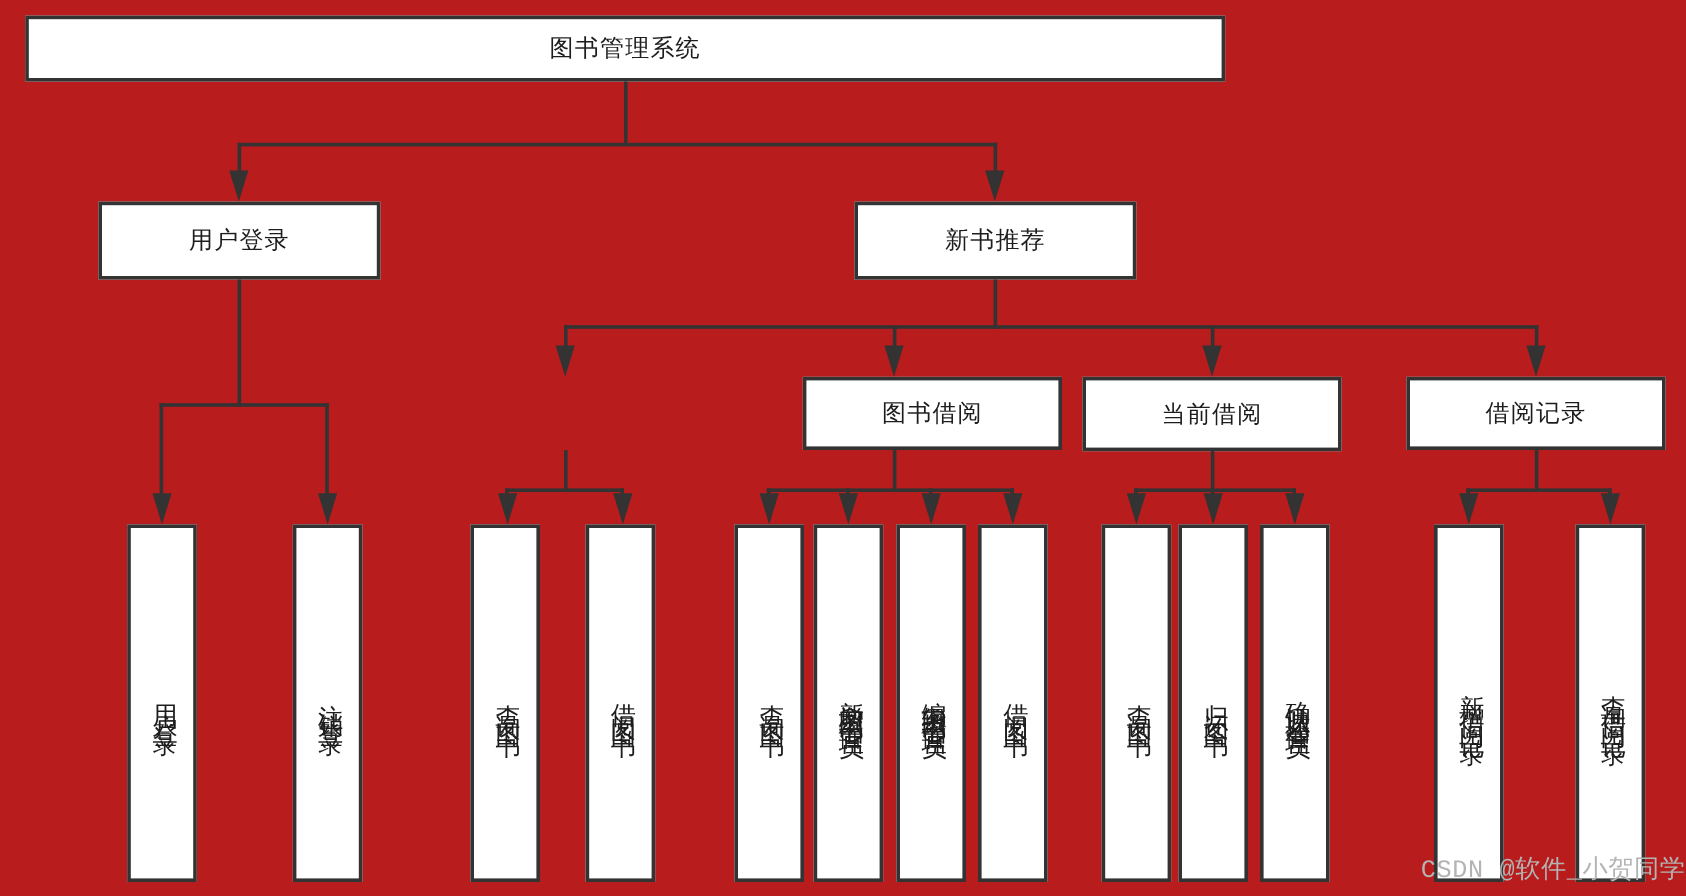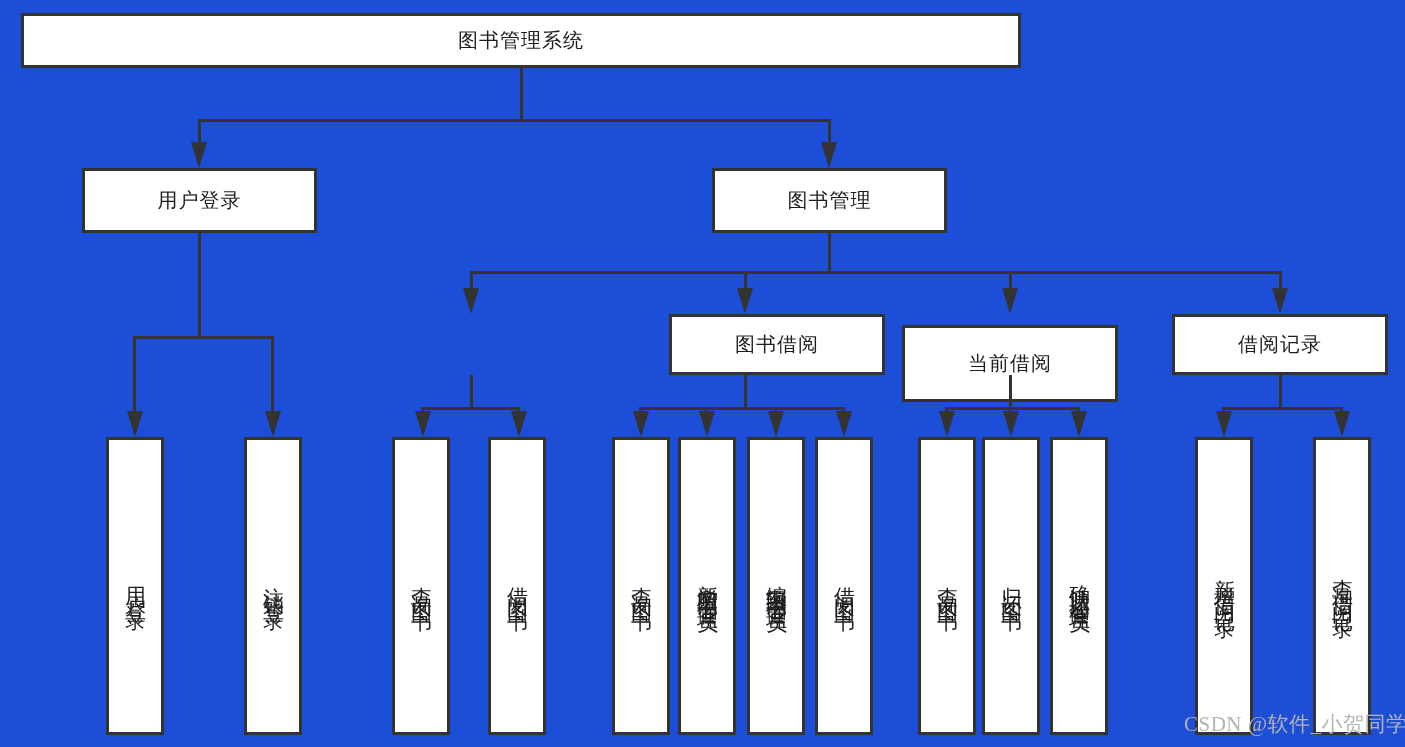--- a/index.html
+++ b/index.html
@@ -1,18 +1,18 @@
 <!DOCTYPE html>
 <html><head>
 <meta charset="utf-8">
 <style>
   html,body{margin:0;padding:0;background:#ffffff;}
   #stage{
-    position:relative;width:1405px;height:747px;background:#1d4ed8;overflow:hidden;
-    font-family:Liberation Serif, serif;color:#1d1d1d;
+    position:relative;width:1405px;height:747px;background:#b91c1c;overflow:hidden;
+    font-family:Liberation Mono, monospace;color:#1d1d1d;
   }
   .hbox{
     position:absolute;box-sizing:border-box;border:3px solid #333333;background:#ffffff;
     display:flex;align-items:center;justify-content:center;
     font-size:20px;letter-spacing:1px;color:#1d1d1d;
   }
   .vbox{
     position:absolute;box-sizing:border-box;border:3px solid #333333;background:#ffffff;
     top:437px;height:298px;width:58px;
     display:flex;align-items:center;justify-content:center;
@@ -44,21 +44,21 @@
   <div class="hl" style="left:197.5px;top:118.5px;width:633px;"></div>
   <div class="vl" style="left:197.5px;top:118.5px;height:28px;"></div>
   <div class="ar" style="left:191px;top:142px;"></div>
   <div class="vl" style="left:827.5px;top:118.5px;height:28px;"></div>
   <div class="ar" style="left:821px;top:142px;"></div>
 
   <div class="hbox" style="left:82px;top:168px;width:235px;height:65px;">
     <span>用户登录</span>
   </div>
   <div class="hbox" style="left:712px;top:168px;width:235px;height:65px;">
-    <span>图书管理</span>
+    <span>新书推荐</span>
   </div>
 
   <div class="vl" style="left:197.5px;top:233px;height:105.5px;"></div>
   <div class="hl" style="left:133px;top:335.5px;width:141px;"></div>
   <div class="vl" style="left:133px;top:335.5px;height:80px;"></div>
   <div class="ar" style="left:126.5px;top:411px;"></div>
   <div class="vl" style="left:271px;top:335.5px;height:80px;"></div>
   <div class="ar" style="left:264.5px;top:411px;"></div>
 
   <div class="vl" style="left:827.5px;top:233px;height:40.5px;"></div>
@@ -68,21 +68,21 @@
   <div class="vl" style="left:743.5px;top:270.5px;height:22px;"></div>
   <div class="ar" style="left:737px;top:288px;"></div>
   <div class="vl" style="left:1008.5px;top:270.5px;height:22px;"></div>
   <div class="ar" style="left:1002px;top:288px;"></div>
   <div class="vl" style="left:1278.5px;top:270.5px;height:22px;"></div>
   <div class="ar" style="left:1272px;top:288px;"></div>
 
   <div class="hbox" style="left:637px;top:314px;width:216px;height:61px;margin-left:32px;">
     <span>图书借阅</span>
   </div>
-  <div class="hbox" style="left:902px;top:314px;width:216px;height:77px;margin-top:11px;">
+  <div class="hbox" style="left:902px;top:314px;width:216px;height:62px;">
     <span>当前借阅</span>
   </div>
   <div class="hbox" style="left:1172px;top:314px;width:216px;height:61px;">
     <span>借阅记录</span>
   </div>
 
   <div class="vl" style="left:469.5px;top:375px;height:34.5px;"></div>
   <div class="hl" style="left:421px;top:406.5px;width:99px;"></div>
   <div class="vl" style="left:421px;top:406.5px;height:9px;"></div>
   <div class="ar" style="left:414.5px;top:411px;"></div>

